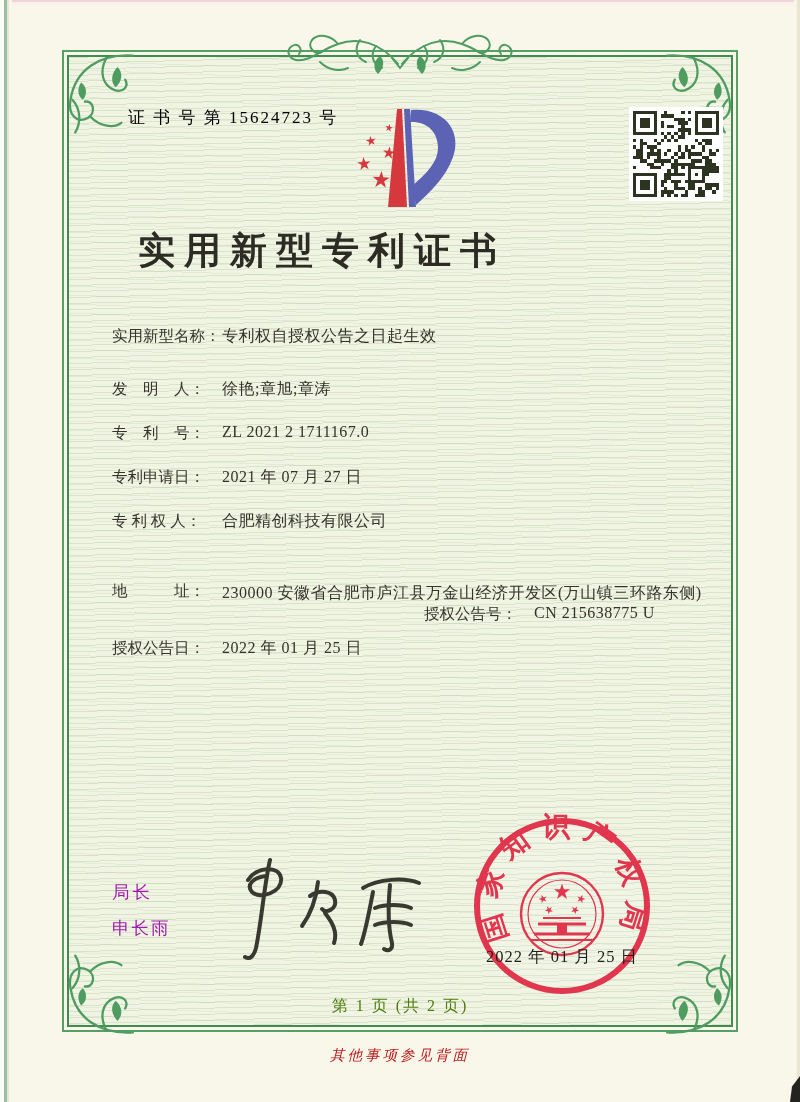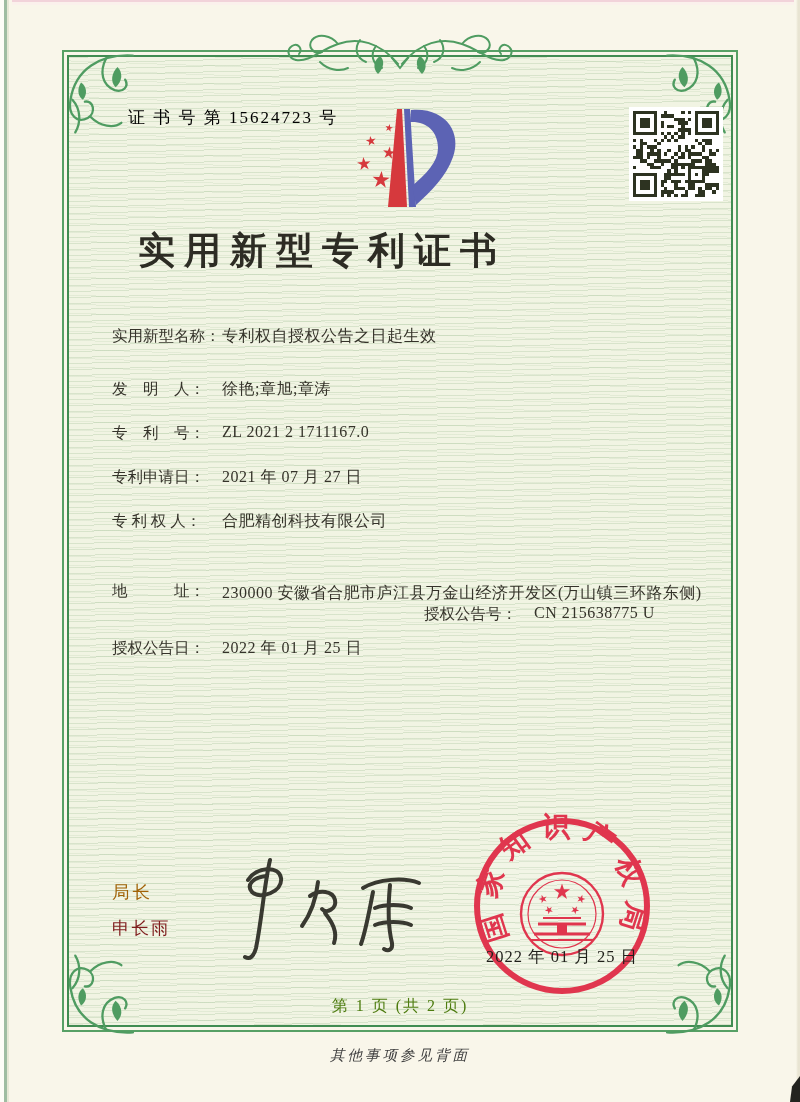--- a/index.html
+++ b/index.html
@@ -44,32 +44,32 @@
   .r-patentee{top:511px;}
   .r-addr{top:553px;white-space:normal;margin-top:28px;}
   .r-addr .val{width:496px;line-height:1.55;}
   .r-grant{top:604px;width:620px;}
   .pair1{display:inline-block;width:308px;margin-top:34px;}
   
   .paras{position:absolute;left:95px;top:642px;width:618px;color:#434130;
     font-size:15.5px;line-height:1.73;}
   .paras p{margin:0 0 2px 0;text-indent:2em;letter-spacing:.4px;}
   
-  .director-title{position:absolute;left:112px;top:880px;font-size:17.5px;color:#a16207;letter-spacing:3px;}
-  .director-name{position:absolute;left:112px;top:916px;font-size:17.5px;color:#7f1d1d;letter-spacing:2px;}
+  .director-title{position:absolute;left:112px;top:880px;font-size:17.5px;color:#a21caf;letter-spacing:3px;}
+  .director-name{position:absolute;left:112px;top:916px;font-size:17.5px;color:#a21caf;letter-spacing:2px;}
   .sig{position:absolute;left:222px;top:852px;width:210px;height:110px;}
   .seal{position:absolute;left:466px;top:810px;width:192px;height:192px;}
   .seal-arc{font-size:28px;font-weight:700;letter-spacing:12px;}
   .seal-date{position:absolute;left:466px;top:946px;width:192px;text-align:center;
     font-size:16.5px;color:#1f1f1a;letter-spacing:1px;}
   
   .page-no{position:absolute;left:0;width:800px;top:996px;text-align:center;
     font-size:16px;color:#4d7c0f;letter-spacing:2px;}
   .back-note{position:absolute;left:0;width:800px;top:1046px;text-align:center;
-    font-size:14.5px;color:#404040;font-style:italic;letter-spacing:3px;}
+    font-size:14.5px;color:#b91c1c;font-style:italic;letter-spacing:3px;}
 </style>
 </head>
 <body>
 
 <svg width="0" height="0" style="position:absolute">
   <defs>
     <path id="star" d="M0,-1 L0.2245,-0.309 L0.951,-0.309 L0.363,0.118 L0.588,0.809 L0,0.382 L-0.588,0.809 L-0.363,0.118 L-0.951,-0.309 L-0.2245,-0.309 Z"></path>
     <g id="flourish" fill="none" stroke="currentColor" stroke-width="2.4" stroke-linecap="round">
       <path d="M78,10 C44,8 18,24 13,56 C10,72 20,81 31,75 C40,70 37,56 28,58"></path>
       <path d="M50,13 C43,27 46,41 59,46 C68,49 74,42 70,35"></path>

